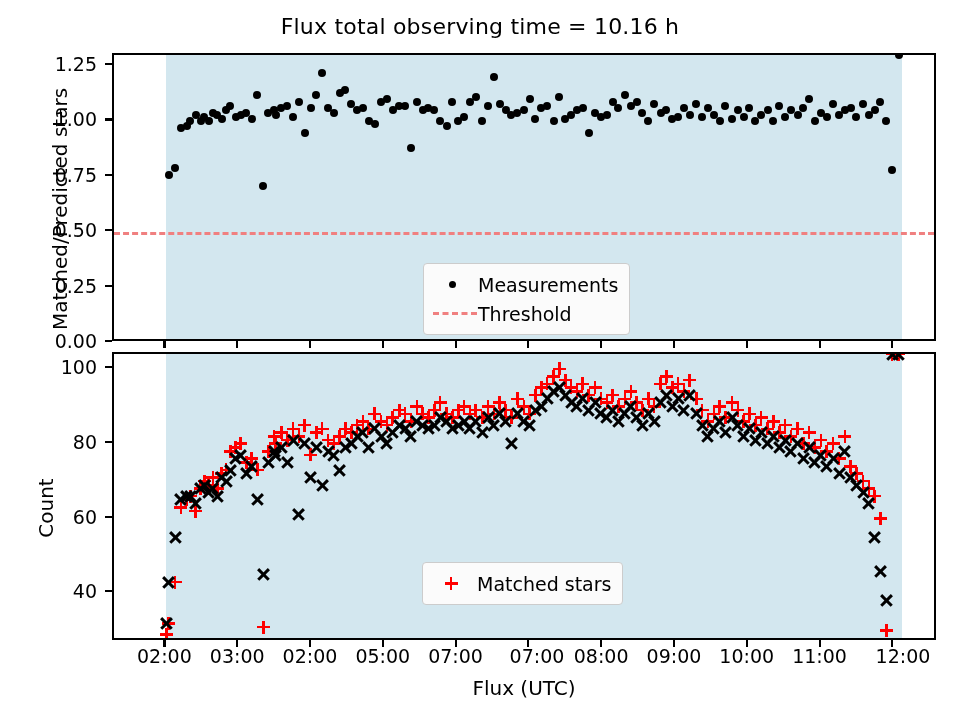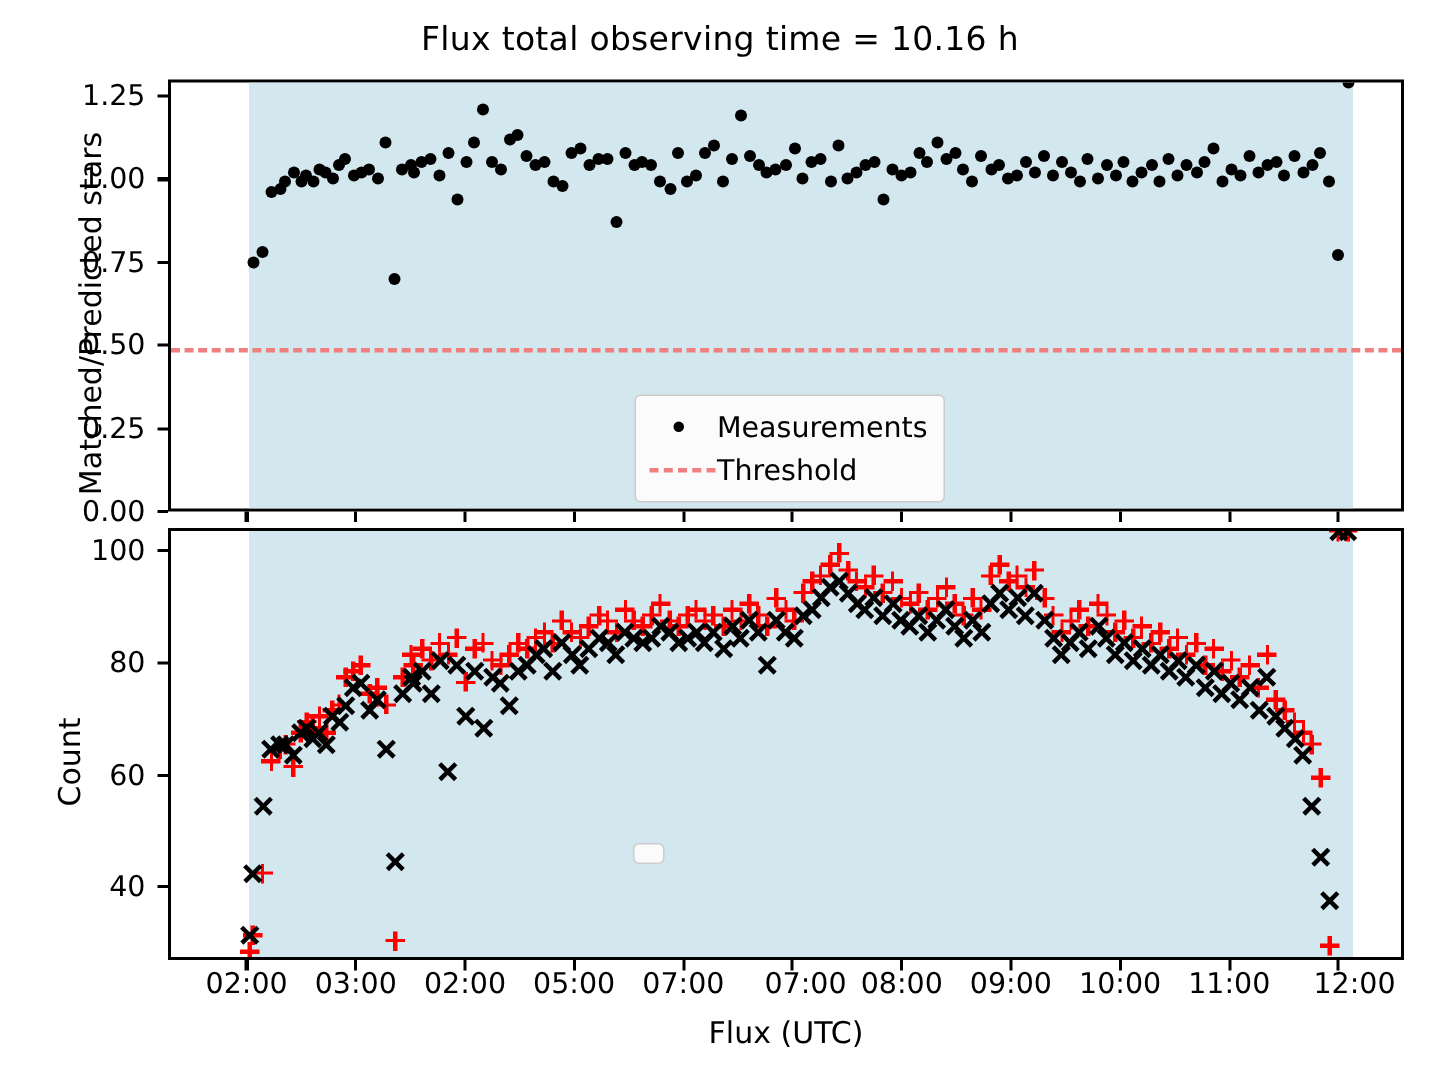--- a/index.html
+++ b/index.html
@@ -640,20 +640,26 @@
         <div class="pt-cross" style="left: 749.025px; top: 138.39px;"></div>
         <div class="pt-cross" style="left: 754.848px; top: 149.61px;"></div>
         <div class="pt-cross" style="left: 760.671px; top: 183.273px;"></div>
         <div class="pt-cross" style="left: 766.495px; top: 216.935px;"></div>
         <div class="pt-cross" style="left: 772.318px; top: 246.857px;"></div>
         <div class="pt-cross" style="left: 778.141px;"></div>
         <div class="pt-cross" style="left: 784.693px;"></div>
       </div>
 
     <div class="legend" id="legend-bottom" style="left: 308px; top: 208px;">
+      <div class="legend-row">
+        <span class="legend-key">
+            <i class="key-plus pt-plus"></i>
+          </span>
+        <span class="legend-text">Matched stars</span>
+      </div>
     </div>
   </div>
 
   <div id="ticks-layer">
       <div class="ytick-mark" style="top: 340px;"></div>
       <div class="ytick-label" style="top: 341px; left: 0px; width: 97px;">0.00</div>
       <div class="ytick-mark" style="top: 284.615px;"></div>
       <div class="ytick-label" style="top: 285.615px; left: 0px; width: 97px;">0.25</div>
       <div class="ytick-mark" style="top: 229.231px;"></div>
       <div class="ytick-label" style="top: 230.231px; left: 0px; width: 97px;">0.50</div>

